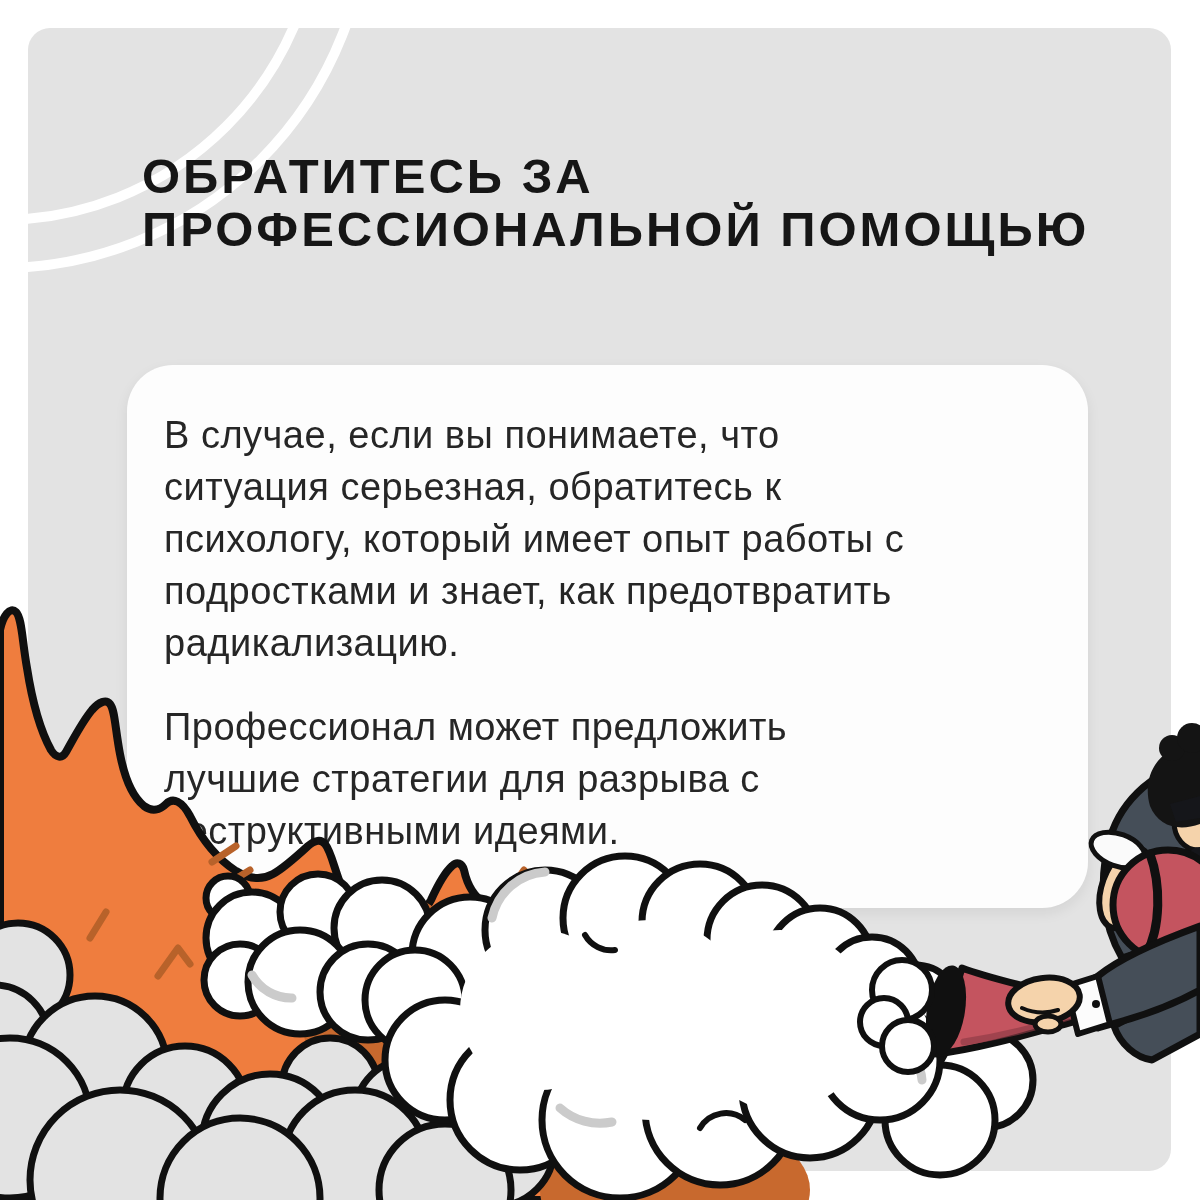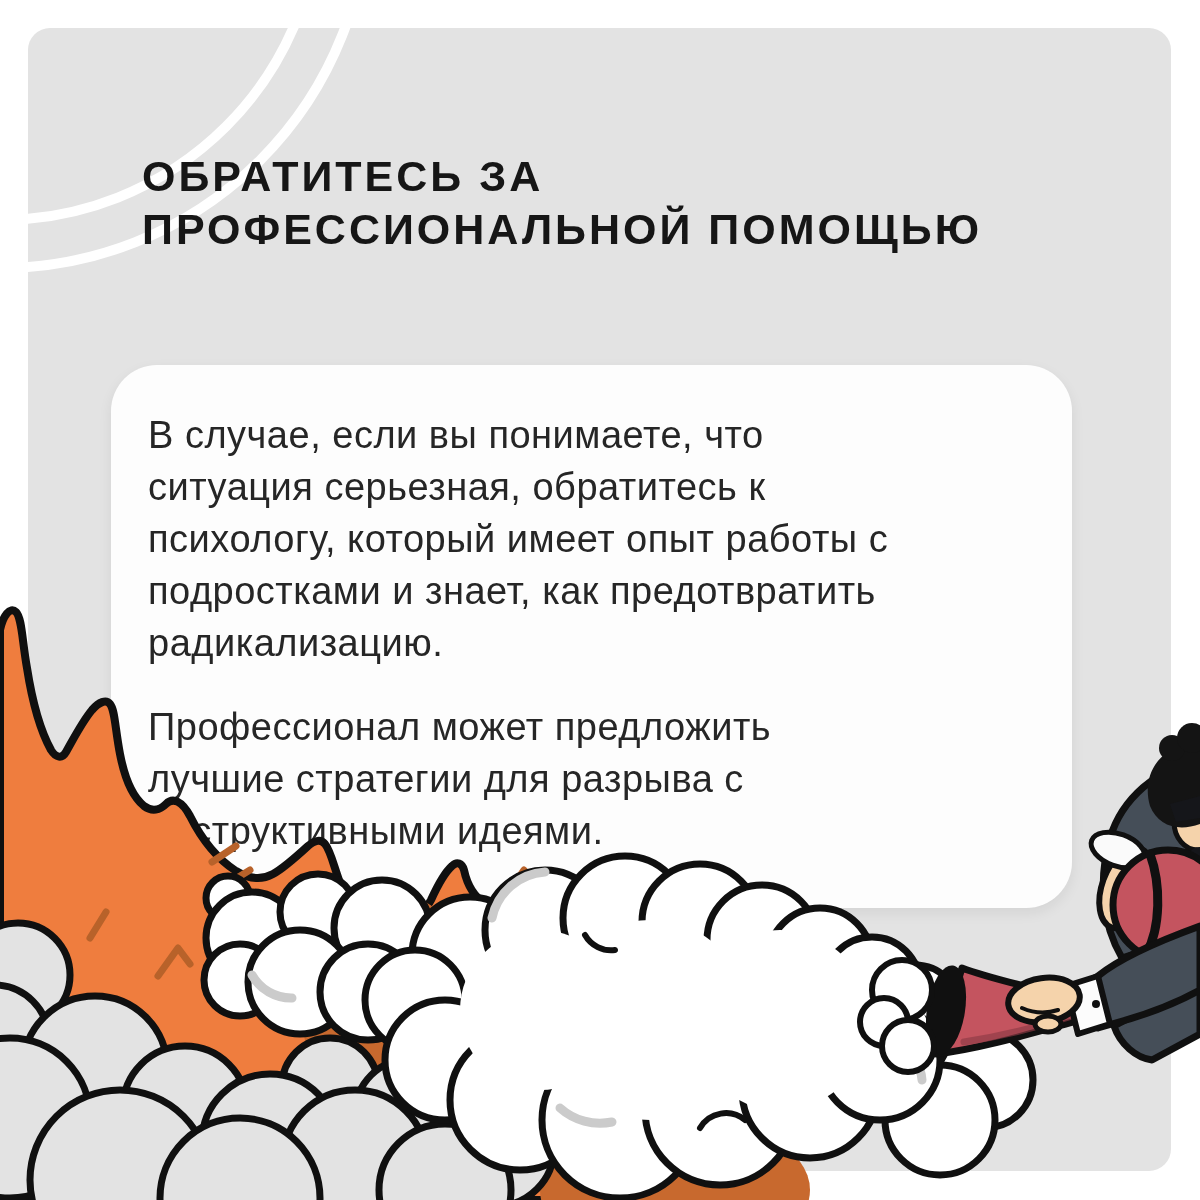--- a/index.html
+++ b/index.html
@@ -8,26 +8,26 @@
     background:#ffffff;
     font-family:"Liberation Sans", sans-serif;
   }
   .panel{
     position:absolute;left:28px;top:28px;right:29px;bottom:29px;
     background:#e3e3e3;border-radius:22px;overflow:hidden;
   }
   .arcs{position:absolute;left:0;top:0;}
   .heading{
     position:absolute;left:142px;top:150px;
-    font-size:43px;line-height:53px;font-weight:bold;
+    font-size:49px;line-height:53px;font-weight:bold;
     letter-spacing:3px;color:#161616;
     white-space:pre-line;margin:0;
   }
   .card{
-    position:absolute;left:111px;top:365px;width:961px;height:543px;
+    position:absolute;left:127px;top:365px;width:961px;height:543px;
     background:#fdfdfd;border-radius:46px;
     box-shadow:0 5px 14px rgba(0,0,0,0.07);
     box-sizing:border-box;padding:44px 40px 0 37px;
   }
   .card p{
     margin:0;font-size:38px;line-height:52px;color:#262626;
     letter-spacing:0.5px;white-space:pre-line;
   }
   .card p + p{margin-top:32px;}
   .illustration{position:absolute;left:0;top:560px;width:1200px;height:640px;}

